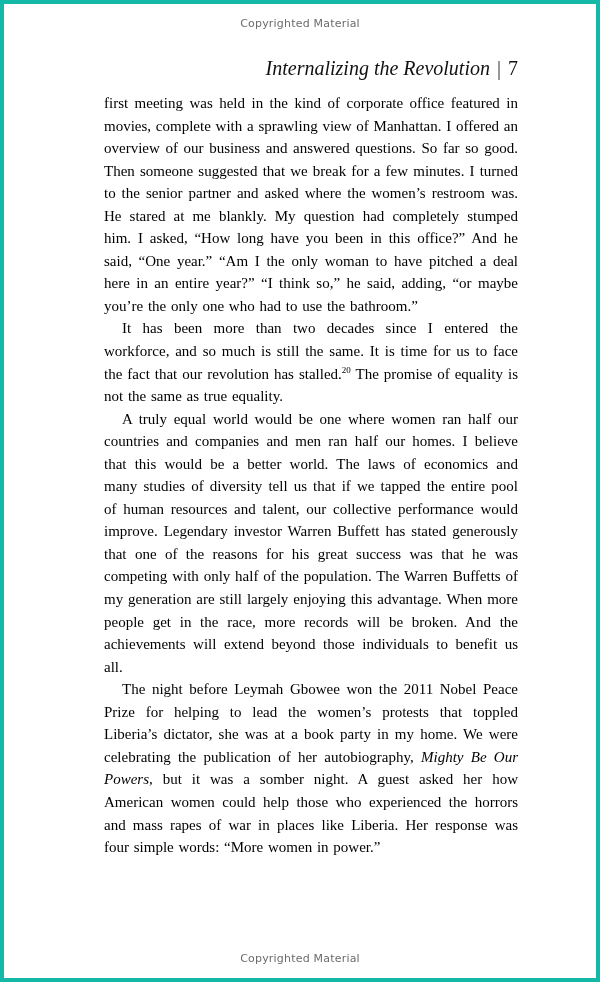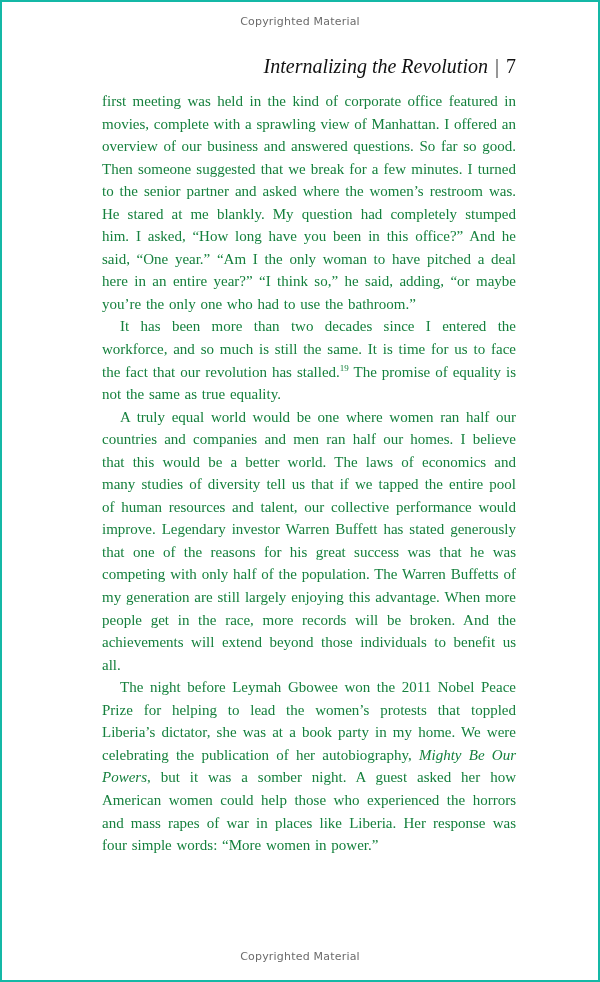--- a/index.html
+++ b/index.html
@@ -5,21 +5,21 @@
   html, body {
     margin: 0;
     padding: 0;
     background: #ffffff;
   }
   .page {
     position: relative;
     width: 600px;
     height: 982px;
     background: #ffffff;
-    border: 2px solid #14b8a6;
+    border: 4px solid #14b8a6;
     box-sizing: border-box;
     overflow: hidden;
     font-family: "Liberation Serif", serif;
     color: #1c1c1c;
   }
   .copyright-notice {
     position: absolute;
     left: 0;
     right: 0;
     text-align: center;
@@ -55,21 +55,21 @@
   }
 
   .body-text {
     position: absolute;
     top: 88px;
     left: 100px;
     width: 414px;
     font-size: 15px;
     line-height: 22.55px;
     text-align: justify;
-    color: #15803d;
+    color: #000000;
     word-spacing: 1px;
   }
   .body-text p {
     margin: 0;
     padding: 0;
   }
   .body-text p.indent {
     text-indent: 18px;
   }
   .footnote-ref {
@@ -89,21 +89,21 @@
   <div class="copyright-notice copyright-top">Copyrighted Material</div>
 
   <div class="running-header">
     <span class="chapter-title">Internalizing the Revolution</span><span class="sep">|</span><span class="pagenum">7</span>
   </div>
 
   <div class="body-text">
 
     <p>first meeting was held in the kind of corporate office featured in movies, complete with a sprawling view of Manhattan. I offered an overview of our business and answered questions. So far so good. Then someone suggested that we break for a few minutes. I turned to the senior partner and asked where the women’s restroom was. He stared at me blankly. My question had completely stumped him. I asked, “How long have you been in this office?” And he said, “One year.” “Am I the only woman to have pitched a deal here in an entire year?” “I think so,” he said, adding, “or maybe you’re the only one who had to use the bathroom.”</p>
 
-    <p class="indent"><span>It has been more than two decades since I entered the workforce, and so much is still the same. It is time for us to face the fact that our revolution has stalled.</span><span class="footnote-ref">19</span><span> The promise of equality is not the same as true equality.</span></p>
+    <p class="indent"><span>It has been more than two decades since I entered the workforce, and so much is still the same. It is time for us to face the fact that our revolution has stalled.</span><span class="footnote-ref">20</span><span> The promise of equality is not the same as true equality.</span></p>
 
     <p class="indent">A truly equal world would be one where women ran half our countries and companies and men ran half our homes. I believe that this would be a better world. The laws of economics and many studies of diversity tell us that if we tapped the entire pool of human resources and talent, our collective performance would improve. Legendary investor Warren Buffett has stated generously that one of the reasons for his great success was that he was competing with only half of the population. The Warren Buffetts of my generation are still largely enjoying this advantage. When more people get in the race, more records will be broken. And the achievements will extend beyond those individuals to benefit us all.</p>
 
     <p class="indent"><span>The night before Leymah Gbowee won the 2011 Nobel Peace Prize for helping to lead the women’s protests that toppled Liberia’s dictator, she was at a book party in my home. We were celebrating the publication of her autobiography, </span><span class="book-title">Mighty Be Our Powers</span><span>, but it was a somber night. A guest asked her how American women could help those who experienced the horrors and mass rapes of war in places like Liberia. Her response was four simple words: “More women in power.”</span></p>
 
   </div>
 
   <div class="copyright-notice copyright-bottom">Copyrighted Material</div>
 
 </div>

